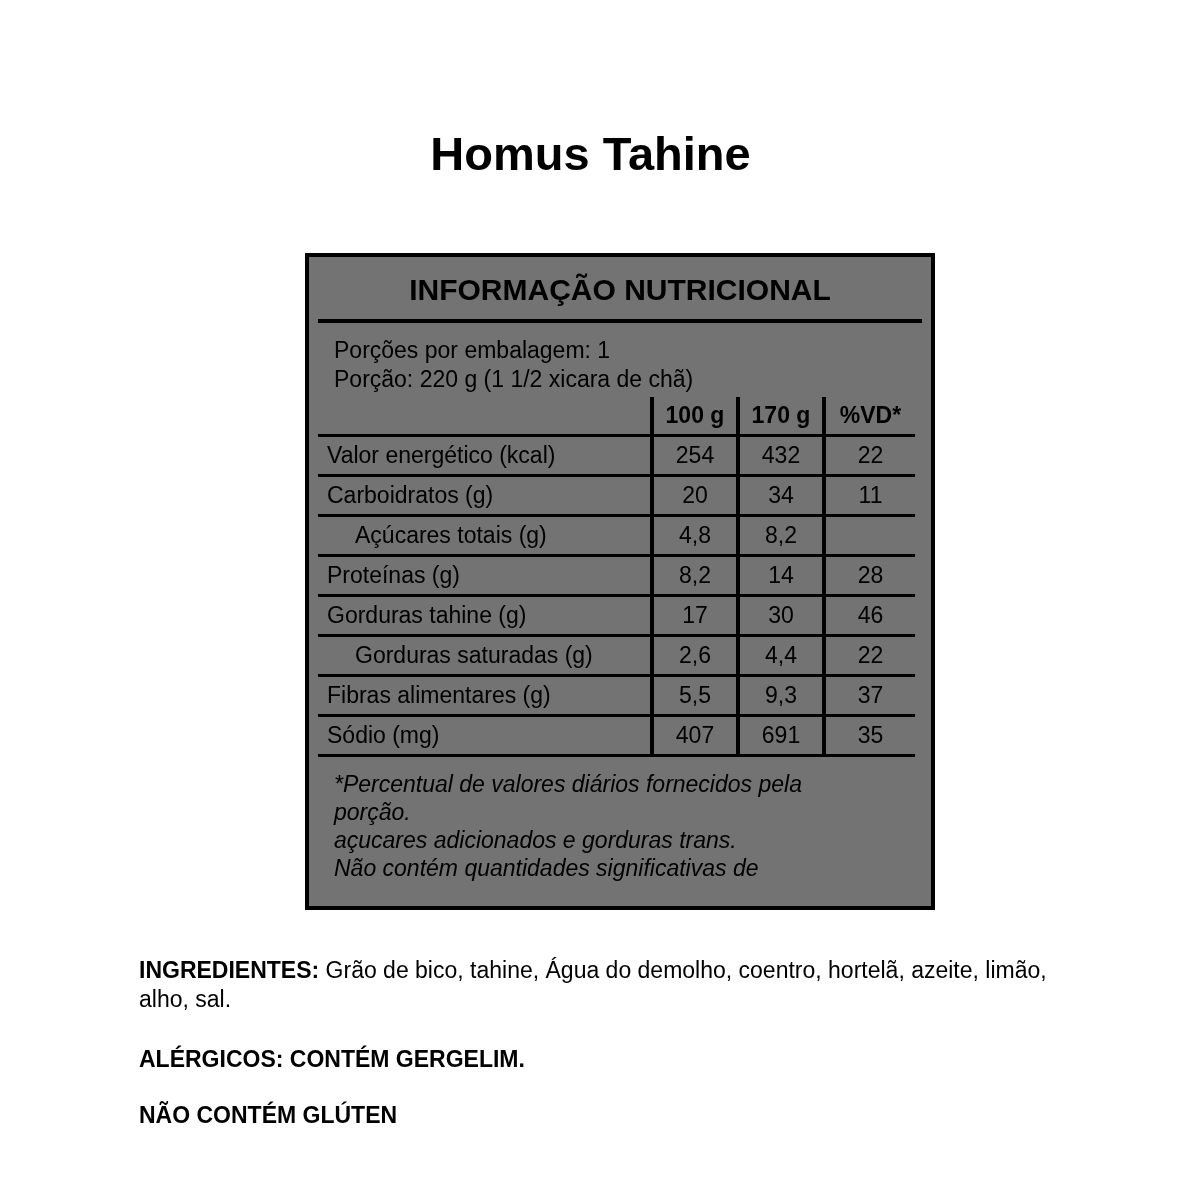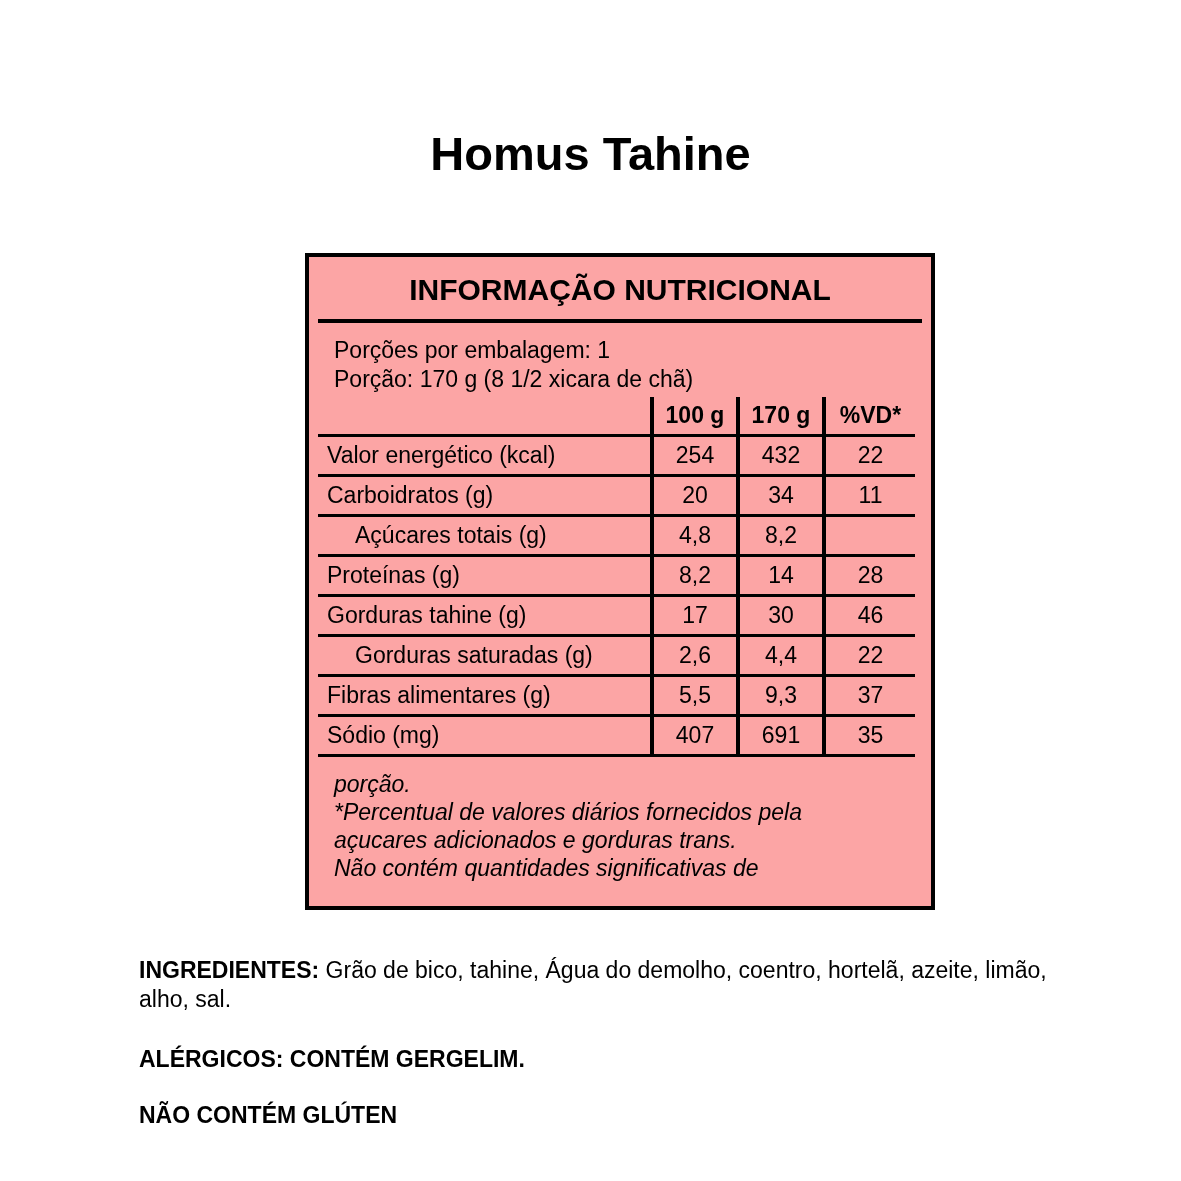--- a/index.html
+++ b/index.html
@@ -22,21 +22,21 @@
     font-weight: bold;
     line-height: 60px;
   }
 
   .nutri-box {
     position: absolute;
     left: 305px; top: 253px;
     width: 630px; height: 657px;
     border: 4px solid #000;
     box-sizing: border-box;
-    background: #fca5a5;
+    background: #737373;
   }
 
   .nt-title {
     text-align: center;
     font-weight: bold;
     font-size: 30px;
     line-height: 34px;
     padding-top: 16px;
   }
 
@@ -101,21 +101,21 @@
 
 <h1 class="product-title">Homus Tahine</h1>
 
 <section class="nutri-box">
 
   <div class="nt-title">INFORMAÇÃO NUTRICIONAL</div>
   <div class="nt-rule"></div>
 
   <div class="nt-serving">
     <div>Porções por embalagem: 1</div>
-    <div>Porção: 170 g (8 1/2 xicara de chã)</div>
+    <div>Porção: 220 g (1 1/2 xicara de chã)</div>
   </div>
 
   <table class="nt-table">
     <colgroup>
       <col class="c-label">
         <col class="c-val">
         <col class="c-val">
         <col class="c-vd">
     </colgroup>
     <thead>
@@ -172,22 +172,22 @@
       <tr>
         <td class="lbl">Sódio (mg)</td>
         <td class="val">407</td>
         <td class="val">691</td>
         <td class="val">35</td>
       </tr>
     </tbody>
   </table>
 
   <div class="nt-foot">
+    <div>*Percentual de valores diários fornecidos pela</div>
     <div>porção.</div>
-    <div>*Percentual de valores diários fornecidos pela</div>
     <div>açucares adicionados e gorduras trans.</div>
     <div>Não contém quantidades significativas de</div>
   </div>
 
 </section>
 
 <div class="bottom-block">
   <p class="ingredients"><span class="bold">INGREDIENTES:</span><span> Grão de bico, tahine, Água do demolho, coentro, hortelã, azeite, limão, alho, sal.</span></p>
   <p class="bold allergens">ALÉRGICOS: CONTÉM GERGELIM.</p>
   <p class="bold gluten">NÃO CONTÉM GLÚTEN</p>

